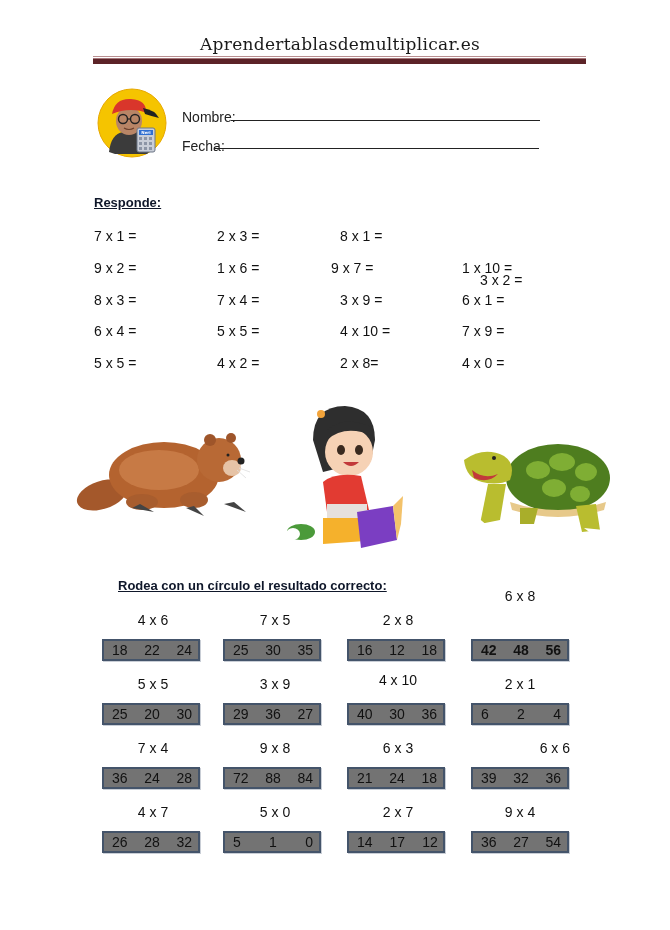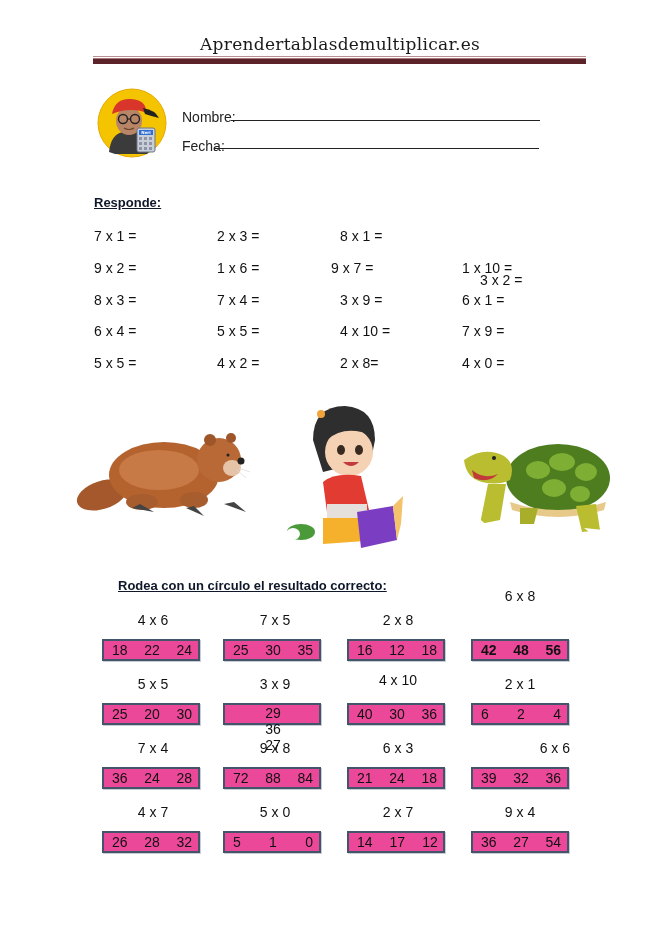--- a/index.html
+++ b/index.html
@@ -7,21 +7,21 @@
   .site-title { position: absolute; left: 0; width: 680px; top: 34px; text-align: center; font-family: "DejaVu Serif", serif; font-size: 17px; letter-spacing: 0.3px; color: #1a1a1a; }
   .header-rule { position: absolute; left: 93px; width: 493px; top: 58px; height: 5px; background: #5c2328; border-top: 1px solid #a7777b; }
   .header-rule-thin { position: absolute; left: 93px; width: 493px; top: 56px; height: 1px; background: #b98e90; }
   .avatar { position: absolute; left: 97px; top: 88px; width: 70px; height: 70px; }
   .field-label { position: absolute; font-size: 14px; color: #222; }
   .field-line { position: absolute; height: 1px; background: #222; }
   .section-title { position: absolute; font-weight: bold; font-size: 13px; text-decoration: underline; color: #0f172a; }
   .op { position: absolute; font-size: 14px; color: #111; white-space: nowrap; }
   .illus { position: absolute; }
   .q-label { position: absolute; width: 100px; text-align: center; font-size: 14px; color: #111; }
-  .opt-box { position: absolute; width: 98px; height: 22px; border: 2px solid #44546a; box-sizing: border-box; display: flex; align-items: center; justify-content: space-between; padding: 0 6px 0 8px; font-size: 14px; color: #111; background: #ec4899; box-shadow: 1px 1px 0 #c9ced6; }
+  .opt-box { position: absolute; width: 98px; height: 22px; border: 2px solid #44546a; box-sizing: border-box; display: flex; align-items: center; justify-content: space-between; padding: 0 6px 0 8px; font-size: 14px; color: #111; background: #737373; box-shadow: 1px 1px 0 #c9ced6; }
   .opt { cursor: pointer; }
 </style>
 </head>
 <body>
 
 <div class="site-title">Aprendertablasdemultiplicar.es</div>
 <div class="header-rule-thin"></div>
 <div class="header-rule"></div>
 
 <div class="avatar">
@@ -180,21 +180,21 @@
     <span class="opt">56</span>
   </div>
 
   <span class="q-label" style="left:103px; top:676px;">5 x 5</span>
   <div class="opt-box" style="left:102px; top:703px;">
     <span class="opt">25</span>
     <span class="opt">20</span>
     <span class="opt">30</span>
   </div>
   <span class="q-label" style="left:225px; top:676px;">3 x 9</span>
-  <div class="opt-box" style="left:223px; top:703px;flex-direction:column;">
+  <div class="opt-box" style="left:223px; top:703px;">
     <span class="opt">29</span>
     <span class="opt">36</span>
     <span class="opt">27</span>
   </div>
   <span class="q-label" style="left:348px; top:672px;">4 x 10</span>
   <div class="opt-box" style="left:347px; top:703px;">
     <span class="opt">40</span>
     <span class="opt">30</span>
     <span class="opt">36</span>
   </div>

